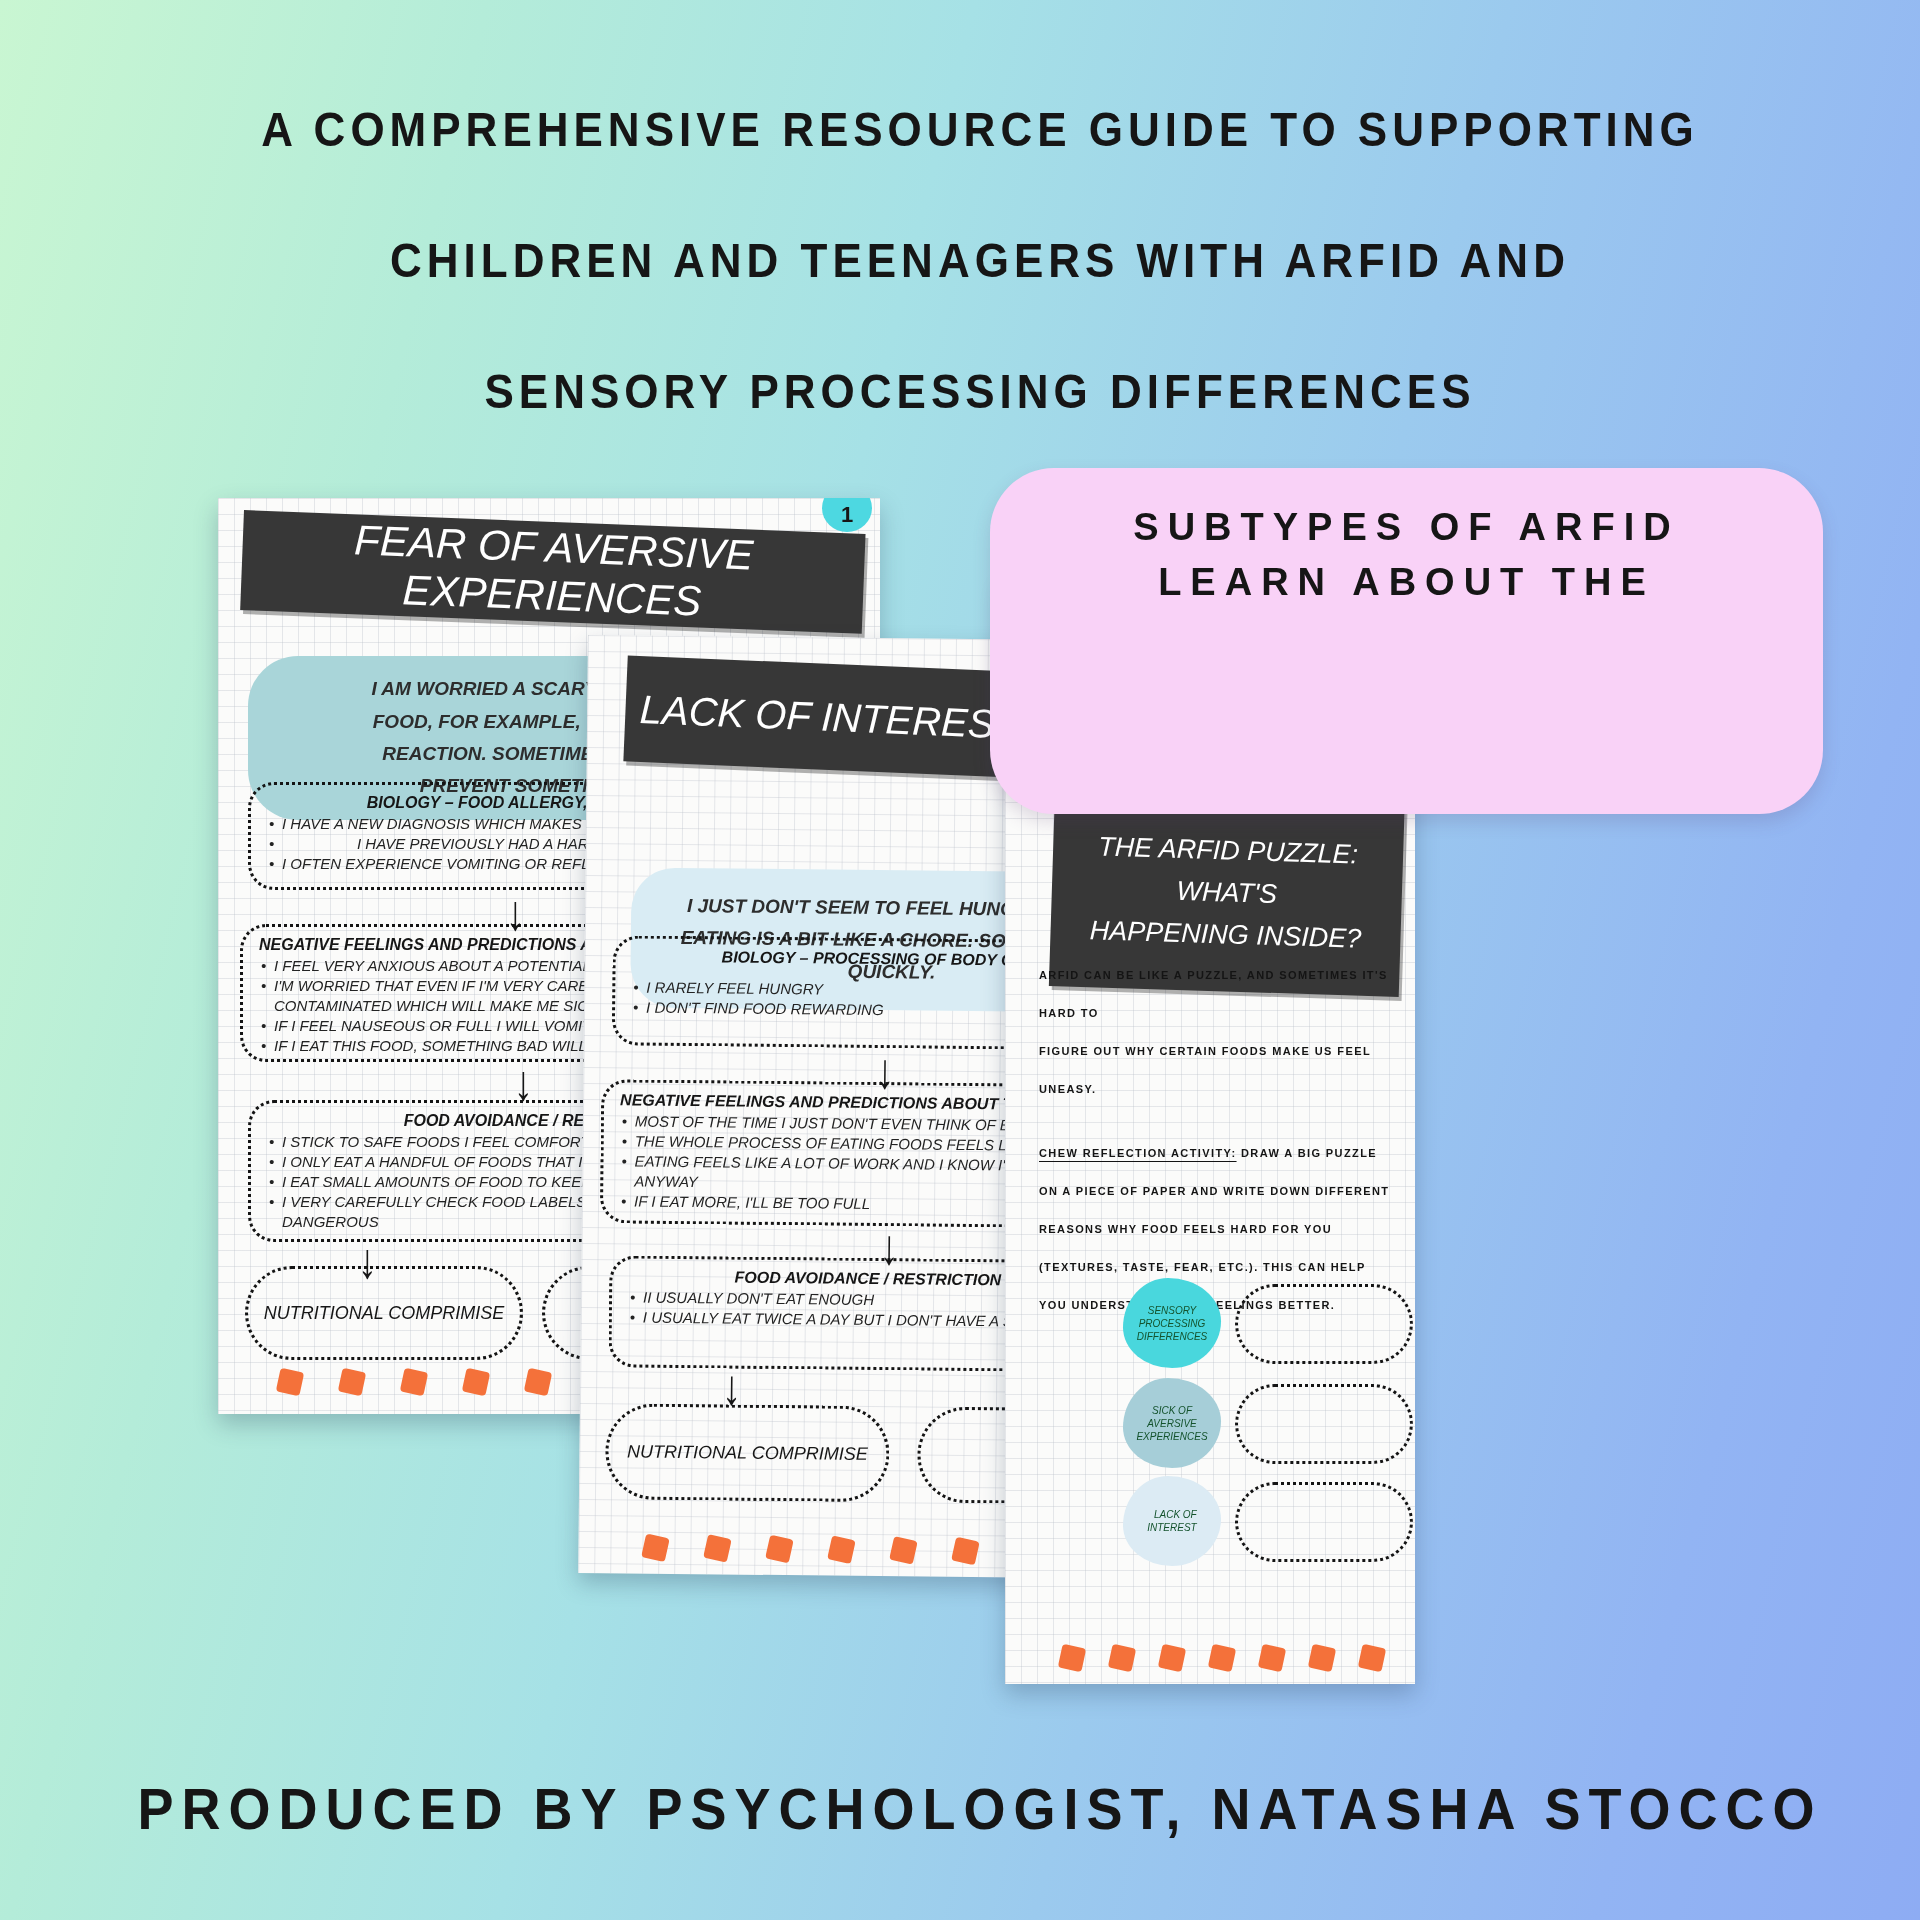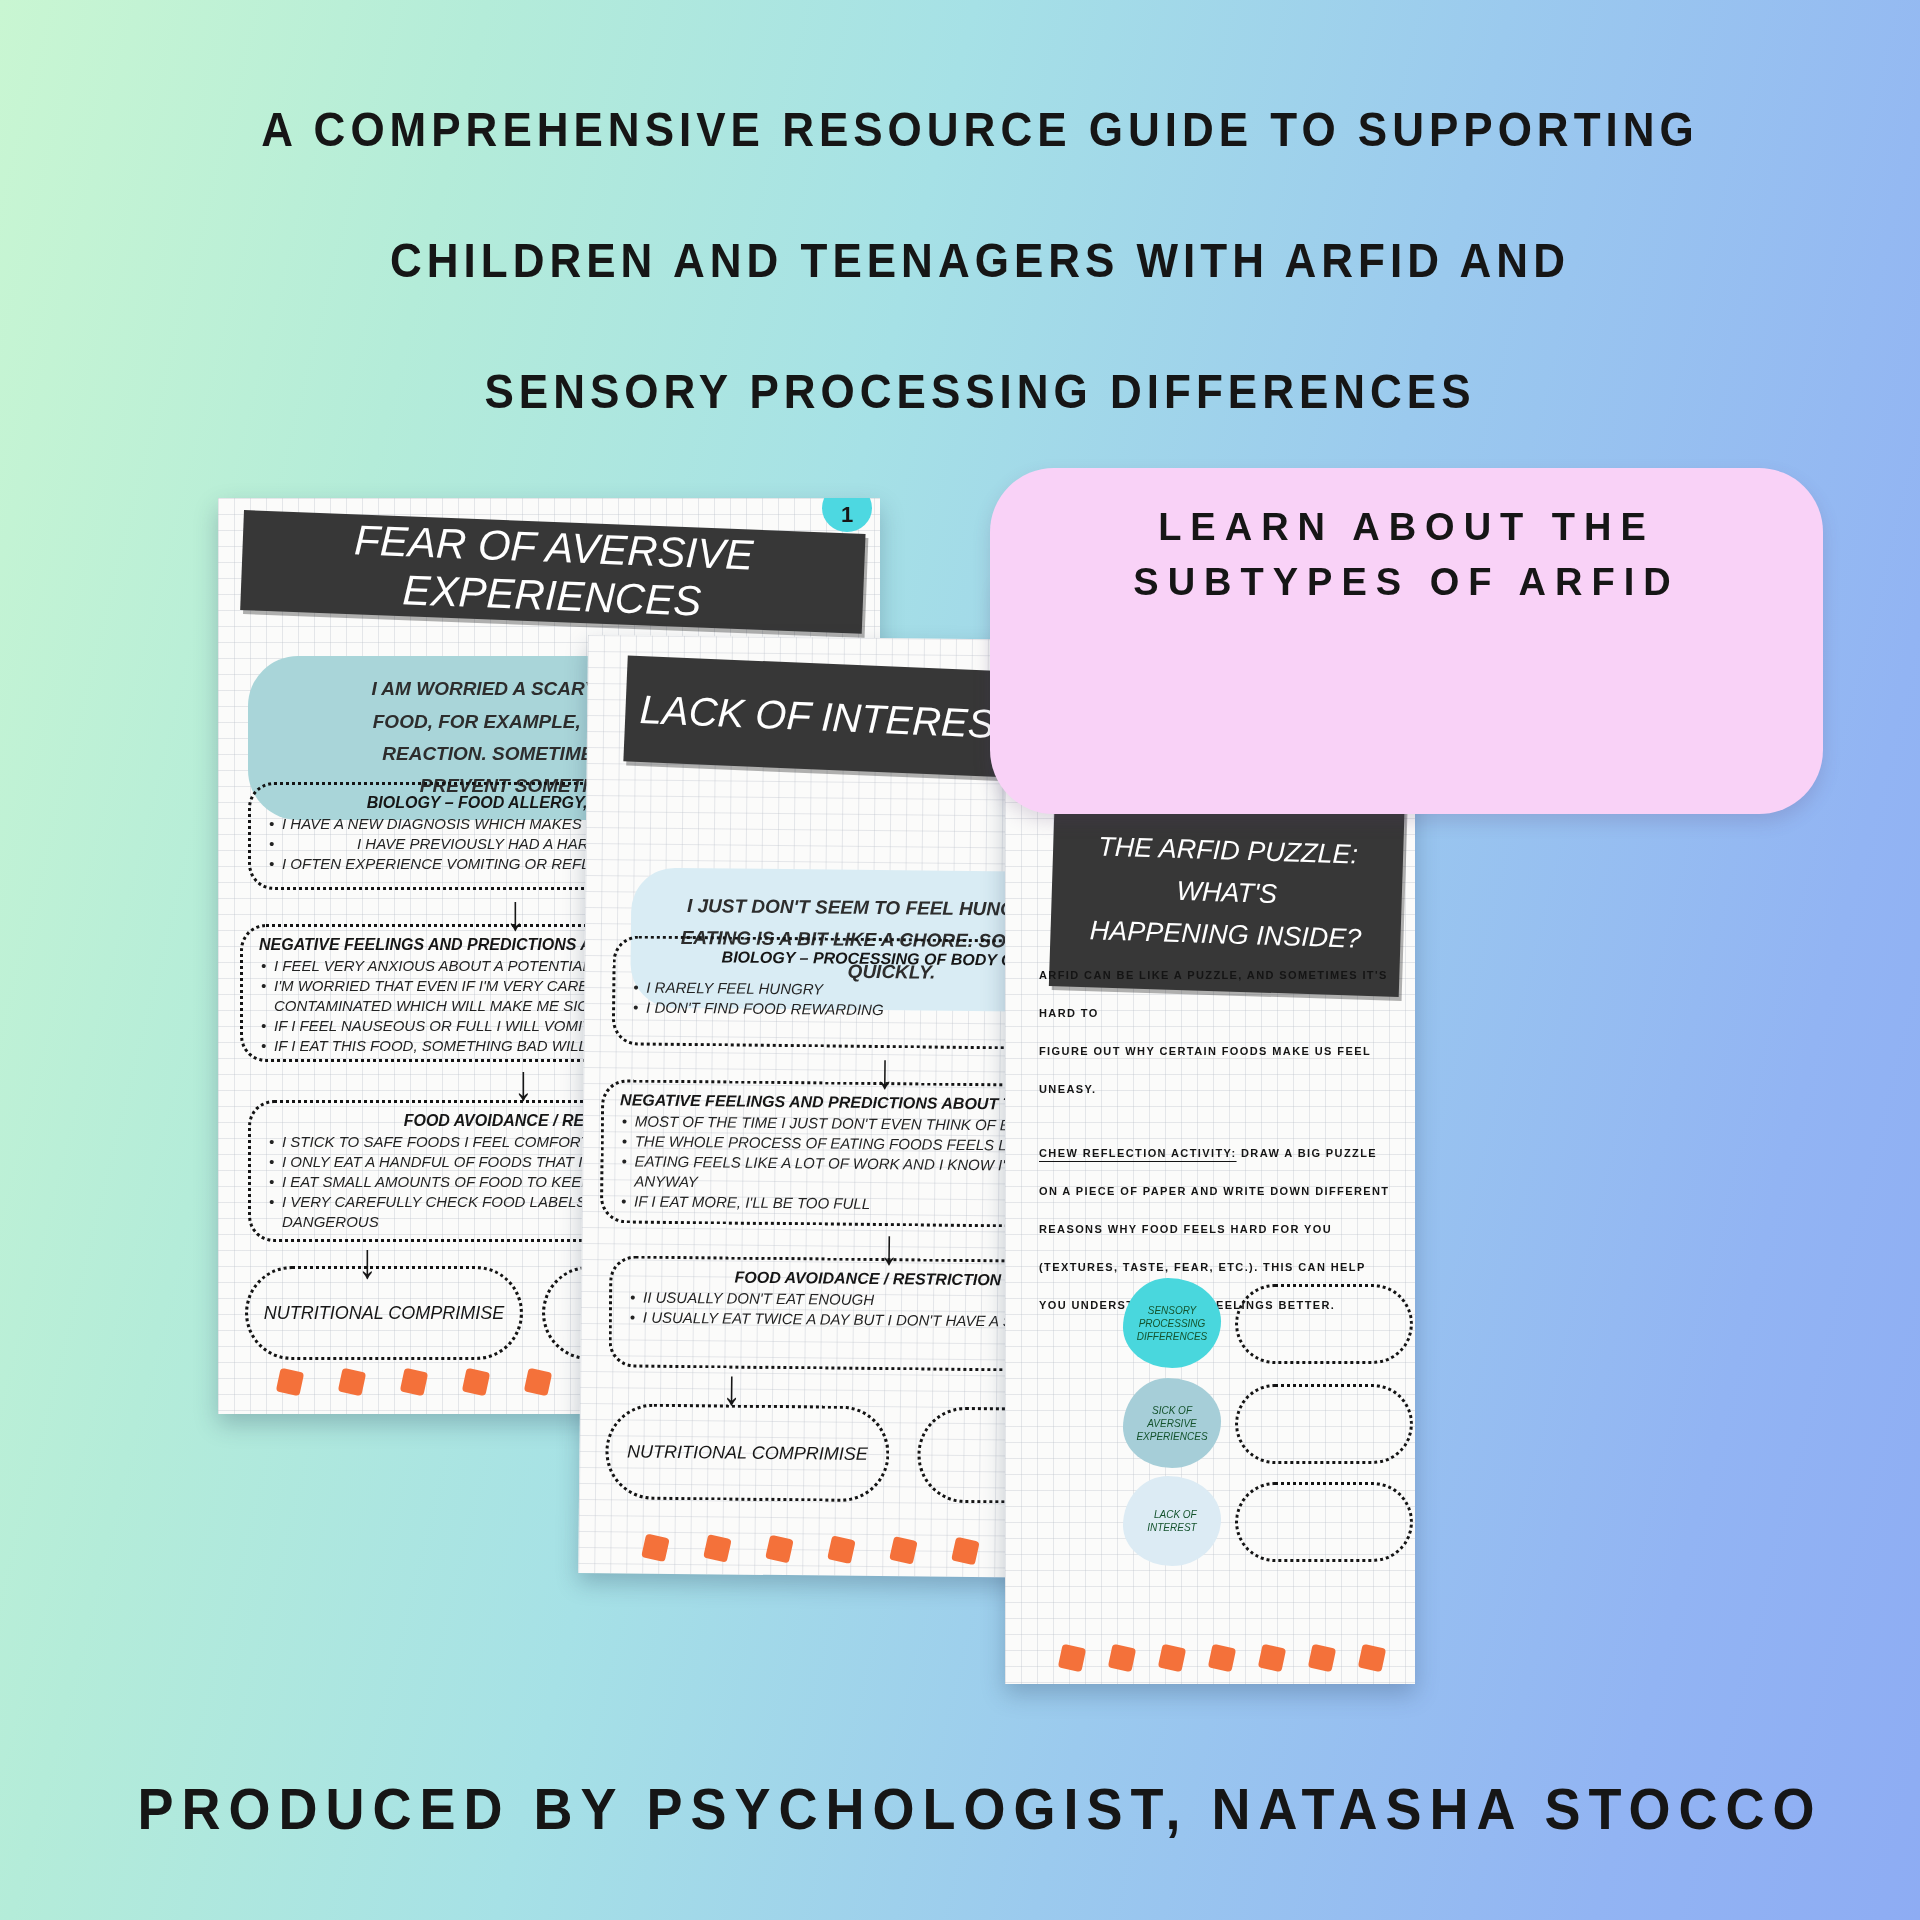--- a/index.html
+++ b/index.html
@@ -204,19 +204,19 @@
     <div class="diamond" style="left:55px;top:1068px;"></div>
     <div class="diamond" style="left:105px;top:1068px;"></div>
     <div class="diamond" style="left:155px;top:1068px;"></div>
     <div class="diamond" style="left:205px;top:1068px;"></div>
     <div class="diamond" style="left:255px;top:1068px;"></div>
     <div class="diamond" style="left:305px;top:1068px;"></div>
     <div class="diamond" style="left:355px;top:1068px;"></div>
   </div>
 
   <div class="callout">
+    <div>SUBTYPES OF ARFID</div>
     <div>LEARN ABOUT THE</div>
-    <div>SUBTYPES OF ARFID</div>
   </div>
 
   <div class="footer">PRODUCED BY PSYCHOLOGIST, NATASHA STOCCO</div>
 
 </div>
 
 </body></html>

